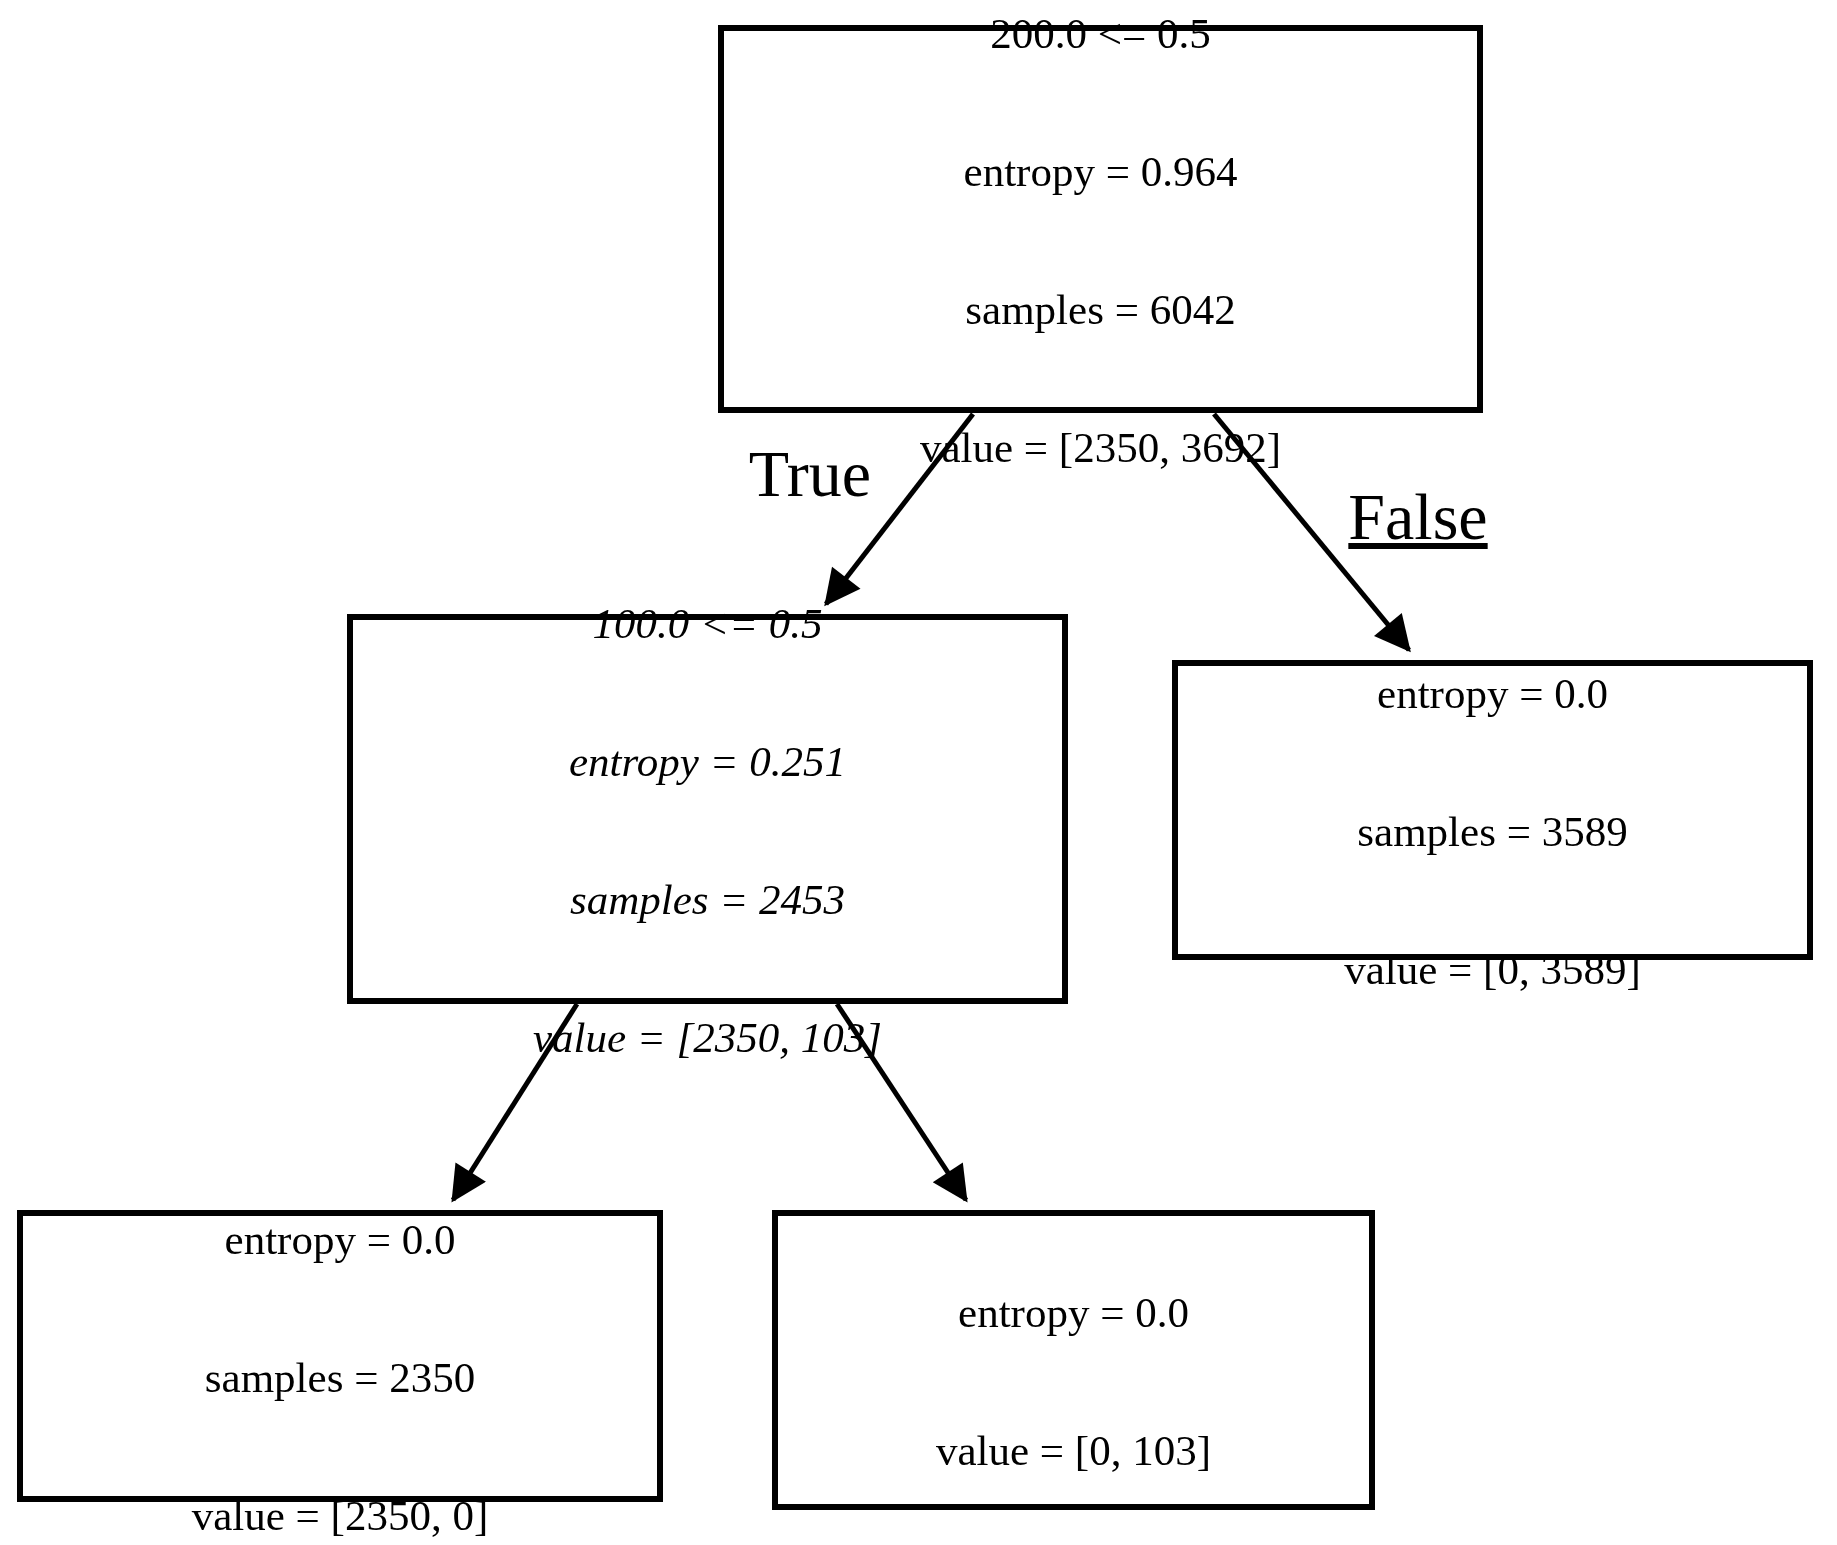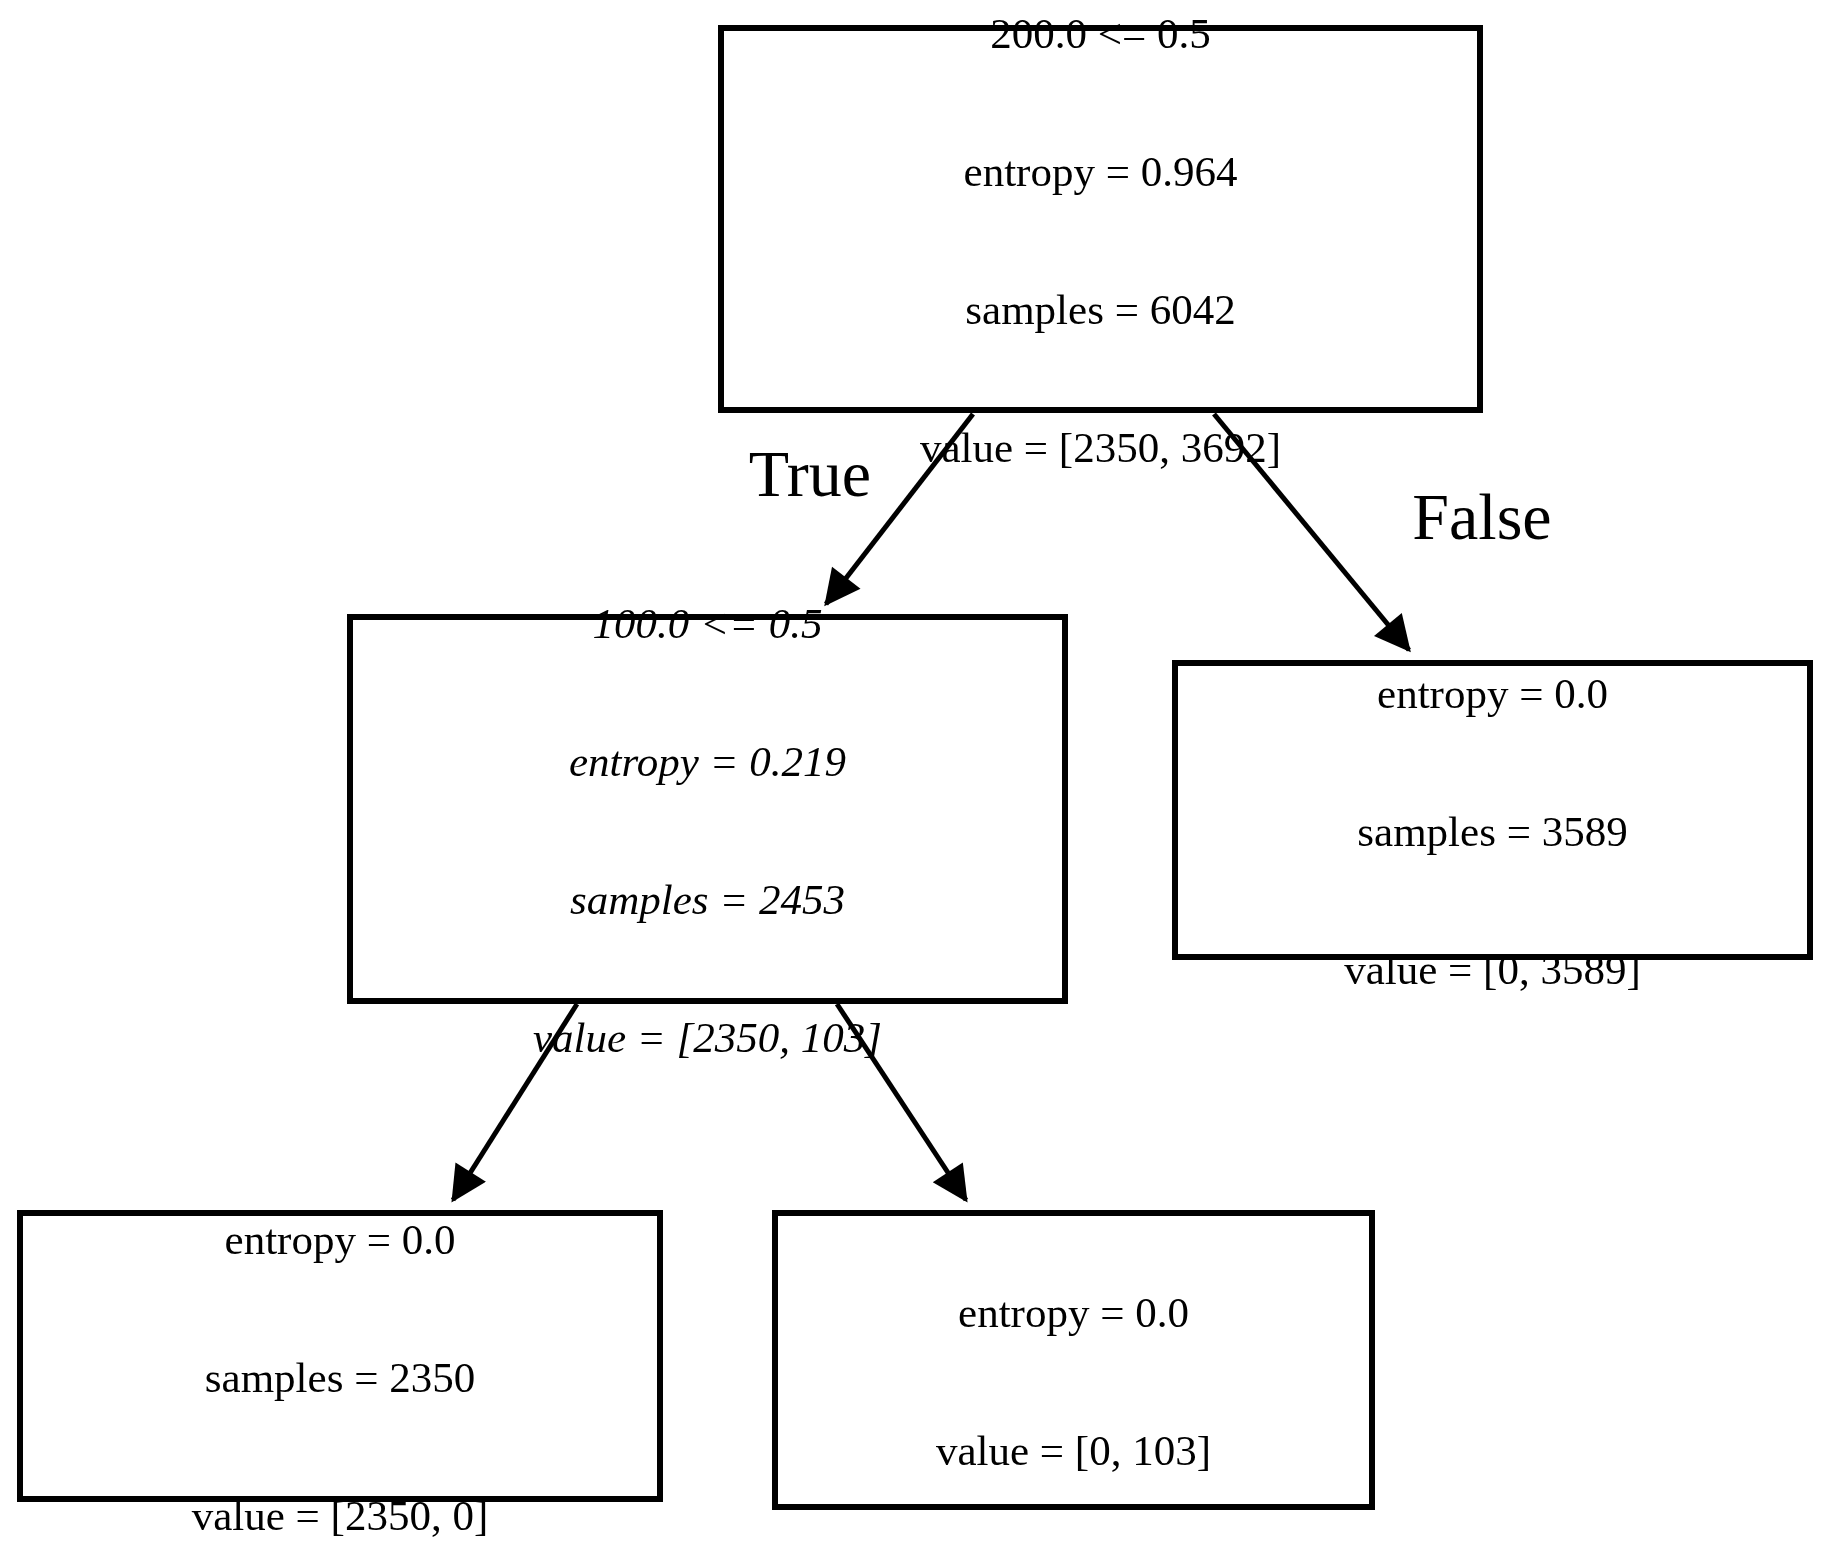--- a/index.html
+++ b/index.html
@@ -47,21 +47,21 @@
     line-height: 66px;
     white-space: nowrap;
   }
   
   #node-root        { left: 718px;  top: 25px;   width: 765px; height: 388px; }
   #node-left-split  { left: 347px;  top: 614px;  width: 721px; height: 390px; font-style: italic; }
   #node-right-leaf  { left: 1172px; top: 660px;  width: 641px; height: 300px; }
   #node-ll-leaf     { left: 17px;   top: 1210px; width: 646px; height: 292px; }
   #node-lr-leaf     { left: 772px;  top: 1210px; width: 603px; height: 300px; }
   #label-true  { left: 810px;  top: 474px; }
-  #label-false { left: 1482px; top: 517px; }
+  #label-false { left: 1418px; top: 517px; text-decoration: underline; }
 </style>
 </head>
 <body>
 
 <div id="canvas">
 
   <svg id="edges" viewBox="0 0 1837 1545" xmlns="http://www.w3.org/2000/svg">
     <defs>
       <marker id="arrow" viewBox="0 0 10 10" refX="9.2" refY="5" markerUnits="userSpaceOnUse" markerWidth="46" markerHeight="36" orient="auto">
         <path d="M 0 0 L 10 5 L 0 10 z" fill="#000000"></path>
@@ -78,21 +78,21 @@
     <div class="line">entropy = 0.964</div>
     <div class="line">samples = 6042</div>
     <div class="line">value = [2350, 3692]</div>
   </div>
 
   <div class="edge-label" id="label-true">True</div>
   <div class="edge-label" id="label-false">False</div>
 
   <div class="node" id="node-left-split">
     <div class="line">100.0 &lt;= 0.5</div>
-    <div class="line">entropy = 0.219</div>
+    <div class="line">entropy = 0.251</div>
     <div class="line">samples = 2453</div>
     <div class="line">value = [2350, 103]</div>
   </div>
 
   <div class="node" id="node-right-leaf">
     <div class="line">entropy = 0.0</div>
     <div class="line">samples = 3589</div>
     <div class="line">value = [0, 3589]</div>
   </div>
 

